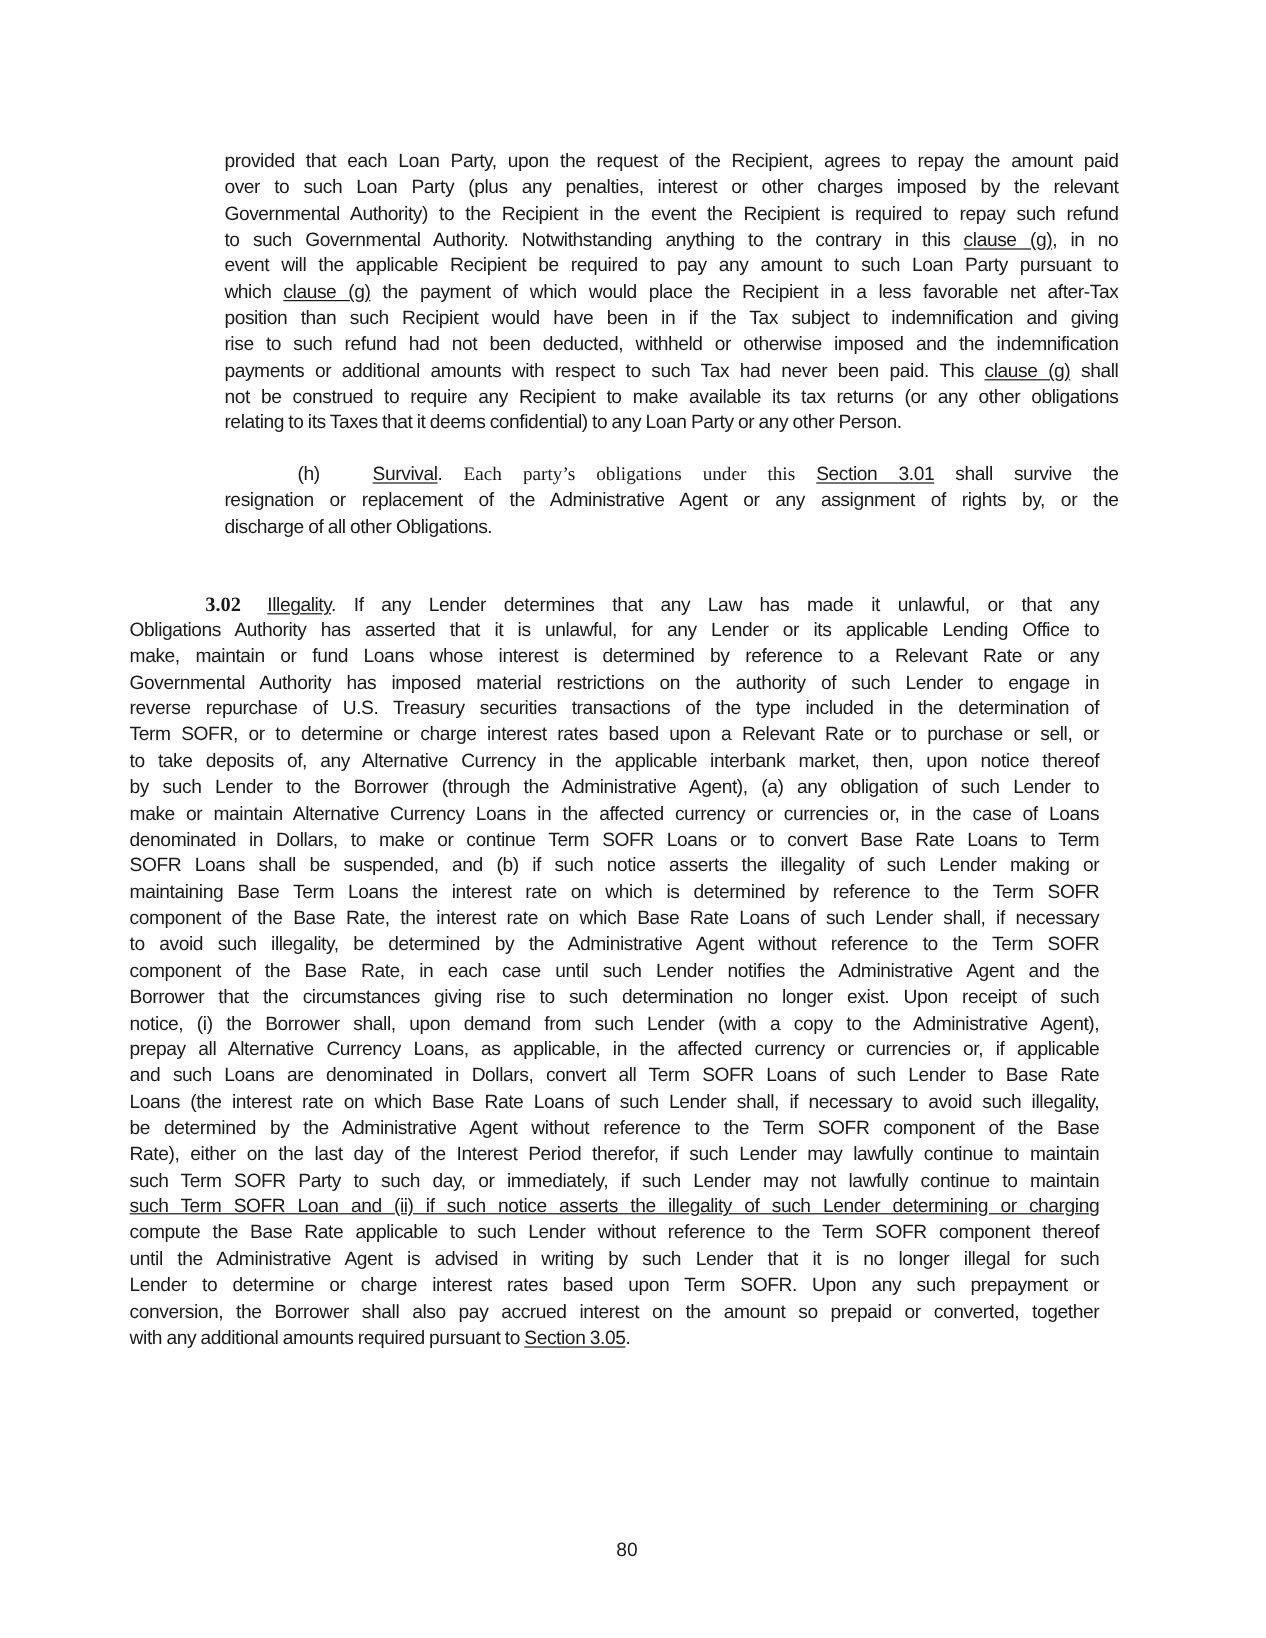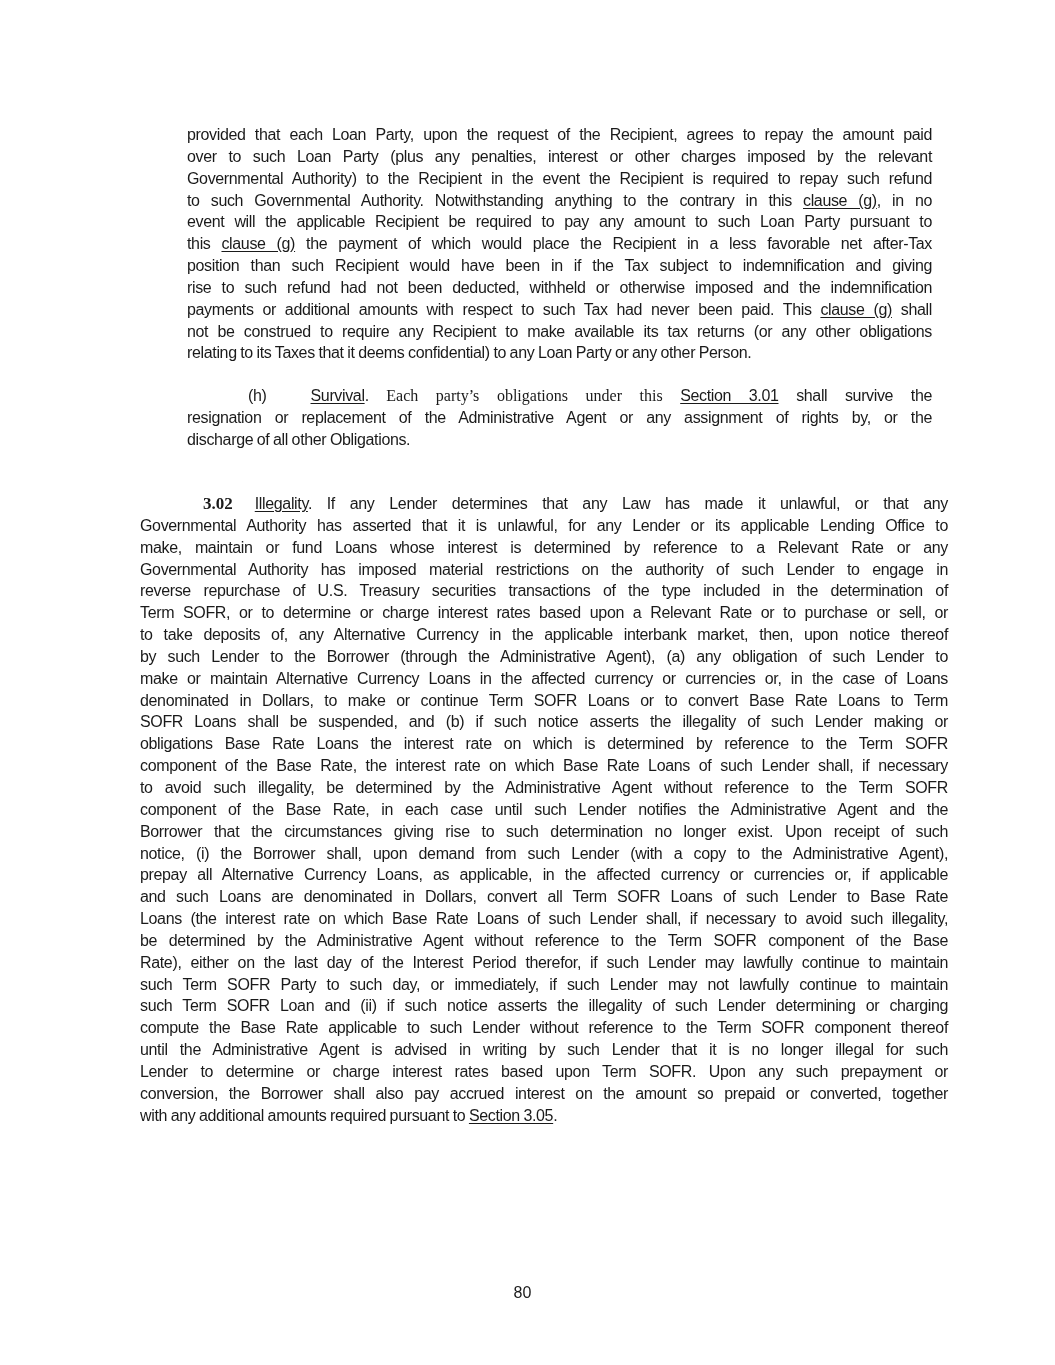--- a/index.html
+++ b/index.html
@@ -18,35 +18,35 @@
     letter-spacing: -0.35px;
     word-spacing: -0.5px;
   }
   .line.last { text-align-last: left; }
   .u { text-decoration: underline; text-underline-offset: 2px; }
   .serif { font-family: "Liberation Serif", serif; letter-spacing: 0; }
   .bold { font-weight: bold; }
   .tab { display: inline-block; }
   #para-g { left: 187px; top: 124px; width: 745px; }
   #para-h { left: 187px; top: 385px; width: 745px; }
-  #para-302 { left: 140px; top: 493px; width: 808px; }
+  #para-302 { left: 108px; top: 493px; width: 808px; }
   #page-number { position: absolute; left: 0; width: 1045px; top: 1284px; text-align: center; font-size: 16px; }
 </style>
 </head>
 <body>
 
 <div class="page">
 
   <div class="block" id="para-g">
       <div class="line" style="display: block; width: 745px; text-align-last: justify;"><span>provided that each Loan Party, upon the request of the Recipient, agrees to repay the amount paid</span></div>
       <div class="line" style="display: block; width: 745px; text-align-last: justify;"><span>over to such Loan Party (plus any penalties, interest or other charges imposed by the relevant</span></div>
       <div class="line" style="display: block; width: 745px; text-align-last: justify;"><span>Governmental Authority) to the Recipient in the event the Recipient is required to repay such refund</span></div>
       <div class="line" style="display: block; width: 745px; text-align-last: justify;"><span>to such Governmental Authority. Notwithstanding anything to the contrary in this </span><span class="u">clause (g)</span><span>, in no</span></div>
       <div class="line" style="display: block; width: 745px; text-align-last: justify;"><span>event will the applicable Recipient be required to pay any amount to such Loan Party pursuant to</span></div>
-      <div class="line" style="display: block; width: 745px; text-align-last: justify;"><span>this </span><span class="u">clause (g)</span><span> the payment of which would place the Recipient in a less favorable net after-Tax</span></div>
+      <div class="line" style="display: block; width: 745px; text-align-last: justify;"><span>which </span><span class="u">clause (g)</span><span> the payment of which would place the Recipient in a less favorable net after-Tax</span></div>
       <div class="line" style="display: block; width: 745px; text-align-last: justify;"><span>position than such Recipient would have been in if the Tax subject to indemnification and giving</span></div>
       <div class="line" style="display: block; width: 745px; text-align-last: justify;"><span>rise to such refund had not been deducted, withheld or otherwise imposed and the indemnification</span></div>
       <div class="line" style="display: block; width: 745px; text-align-last: justify;"><span>payments or additional amounts with respect to such Tax had never been paid. This </span><span class="u">clause (g)</span><span> shall</span></div>
       <div class="line" style="display: block; width: 745px; text-align-last: justify;"><span>not be construed to require any Recipient to make available its tax returns (or any other obligations</span></div>
       <div class="line last" style="display: block; width: 745px; text-align-last: left;"><span>relating to its Taxes that it deems confidential) to any Loan Party or any other Person.</span></div>
     </div>
 
   <div class="block" id="para-h">
     <div class="line" style="text-align-last: justify; display: block; width: 745px;">
       <span class="tab" style="width:61px;"></span><span>(h)</span><span class="tab" style="width:44px;"></span><span class="u">Survival</span><span>.</span><span class="serif"> Each party’s obligations under this </span><span class="u">Section 3.01</span><span> shall survive the</span>
@@ -55,43 +55,43 @@
         <div class="line" style="display: block; width: 745px; text-align-last: justify;">resignation or replacement of the Administrative Agent or any assignment of rights by, or the</div>
         <div class="line last" style="display: block; width: 745px; text-align-last: left;">discharge of all other Obligations.</div>
       </div>
   </div>
 
   <div class="block" id="para-302">
     <div class="line" style="display: block; width: 808px; text-align-last: justify;">
       <span class="tab" style="width:63px;"></span><span class="serif bold" style="font-size:17px;">3.02</span><span class="tab" style="width:22px;"></span><span class="u">Illegality</span><span>.  If any Lender determines that any Law has made it unlawful, or that any</span>
     </div>
     <div id="para-302-lines">
-        <div class="line" style="display: block; width: 808px; text-align-last: justify;">Governmental Authority has asserted that it is unlawful, for any Lender or its applicable Lending Office to</div>
+        <div class="line" style="display: block; width: 808px; text-align-last: justify;">Obligations Authority has asserted that it is unlawful, for any Lender or its applicable Lending Office to</div>
         <div class="line" style="display: block; width: 808px; text-align-last: justify;">make, maintain or fund Loans whose interest is determined by reference to a Relevant Rate or any</div>
         <div class="line" style="display: block; width: 808px; text-align-last: justify;">Governmental Authority has imposed material restrictions on the authority of such Lender to engage in</div>
         <div class="line" style="display: block; width: 808px; text-align-last: justify;">reverse repurchase of U.S. Treasury securities transactions of the type included in the determination of</div>
         <div class="line" style="display: block; width: 808px; text-align-last: justify;">Term SOFR, or to determine or charge interest rates based upon a Relevant Rate or to purchase or sell, or</div>
         <div class="line" style="display: block; width: 808px; text-align-last: justify;">to take deposits of, any Alternative Currency in the applicable interbank market, then, upon notice thereof</div>
         <div class="line" style="display: block; width: 808px; text-align-last: justify;">by such Lender to the Borrower (through the Administrative Agent), (a) any obligation of such Lender to</div>
         <div class="line" style="display: block; width: 808px; text-align-last: justify;">make or maintain Alternative Currency Loans in the affected currency or currencies or, in the case of Loans</div>
         <div class="line" style="display: block; width: 808px; text-align-last: justify;">denominated in Dollars, to make or continue Term SOFR Loans or to convert Base Rate Loans to Term</div>
         <div class="line" style="display: block; width: 808px; text-align-last: justify;">SOFR Loans shall be suspended, and (b) if such notice asserts the illegality of such Lender making or</div>
-        <div class="line" style="display: block; width: 808px; text-align-last: justify;">obligations Base Rate Loans the interest rate on which is determined by reference to the Term SOFR</div>
+        <div class="line" style="display: block; width: 808px; text-align-last: justify;">maintaining Base Term Loans the interest rate on which is determined by reference to the Term SOFR</div>
         <div class="line" style="display: block; width: 808px; text-align-last: justify;">component of the Base Rate, the interest rate on which Base Rate Loans of such Lender shall, if necessary</div>
         <div class="line" style="display: block; width: 808px; text-align-last: justify;">to avoid such illegality, be determined by the Administrative Agent without reference to the Term SOFR</div>
         <div class="line" style="display: block; width: 808px; text-align-last: justify;">component of the Base Rate, in each case until such Lender notifies the Administrative Agent and the</div>
         <div class="line" style="display: block; width: 808px; text-align-last: justify;">Borrower that the circumstances giving rise to such determination no longer exist.  Upon receipt of such</div>
         <div class="line" style="display: block; width: 808px; text-align-last: justify;">notice, (i) the Borrower shall, upon demand from such Lender (with a copy to the Administrative Agent),</div>
         <div class="line" style="display: block; width: 808px; text-align-last: justify;">prepay all Alternative Currency Loans, as applicable, in the affected currency or currencies or, if applicable</div>
         <div class="line" style="display: block; width: 808px; text-align-last: justify;">and such Loans are denominated in Dollars, convert all Term SOFR Loans of such Lender to Base Rate</div>
         <div class="line" style="display: block; width: 808px; text-align-last: justify;">Loans (the interest rate on which Base Rate Loans of such Lender shall, if necessary to avoid such illegality,</div>
         <div class="line" style="display: block; width: 808px; text-align-last: justify;">be determined by the Administrative Agent without reference to the Term SOFR component of the Base</div>
         <div class="line" style="display: block; width: 808px; text-align-last: justify;">Rate), either on the last day of the Interest Period therefor, if such Lender may lawfully continue to maintain</div>
         <div class="line" style="display: block; width: 808px; text-align-last: justify;">such Term SOFR Party to such day, or immediately, if such Lender may not lawfully continue to maintain</div>
-        <div class="line" style="display: block; width: 808px; text-align-last: justify;">such Term SOFR Loan and (ii) if such notice asserts the illegality of such Lender determining or charging</div>
+        <div class="line" style="display: block; width: 808px; text-align-last: justify; text-decoration: underline;">such Term SOFR Loan and (ii) if such notice asserts the illegality of such Lender determining or charging</div>
         <div class="line" style="display: block; width: 808px; text-align-last: justify;">compute the Base Rate applicable to such Lender without reference to the Term SOFR component thereof</div>
         <div class="line" style="display: block; width: 808px; text-align-last: justify;">until the Administrative Agent is advised in writing by such Lender that it is no longer illegal for such</div>
         <div class="line" style="display: block; width: 808px; text-align-last: justify;">Lender to determine or charge interest rates based upon Term SOFR.  Upon any such prepayment or</div>
         <div class="line" style="display: block; width: 808px; text-align-last: justify;">conversion, the Borrower shall also pay accrued interest on the amount so prepaid or converted, together</div>
       </div>
     <div class="line last" style="display: block; width: 808px; text-align-last: left;">
       <span>with any additional amounts required pursuant to </span><span class="u">Section 3.05</span><span>.</span>
     </div>
   </div>
 

